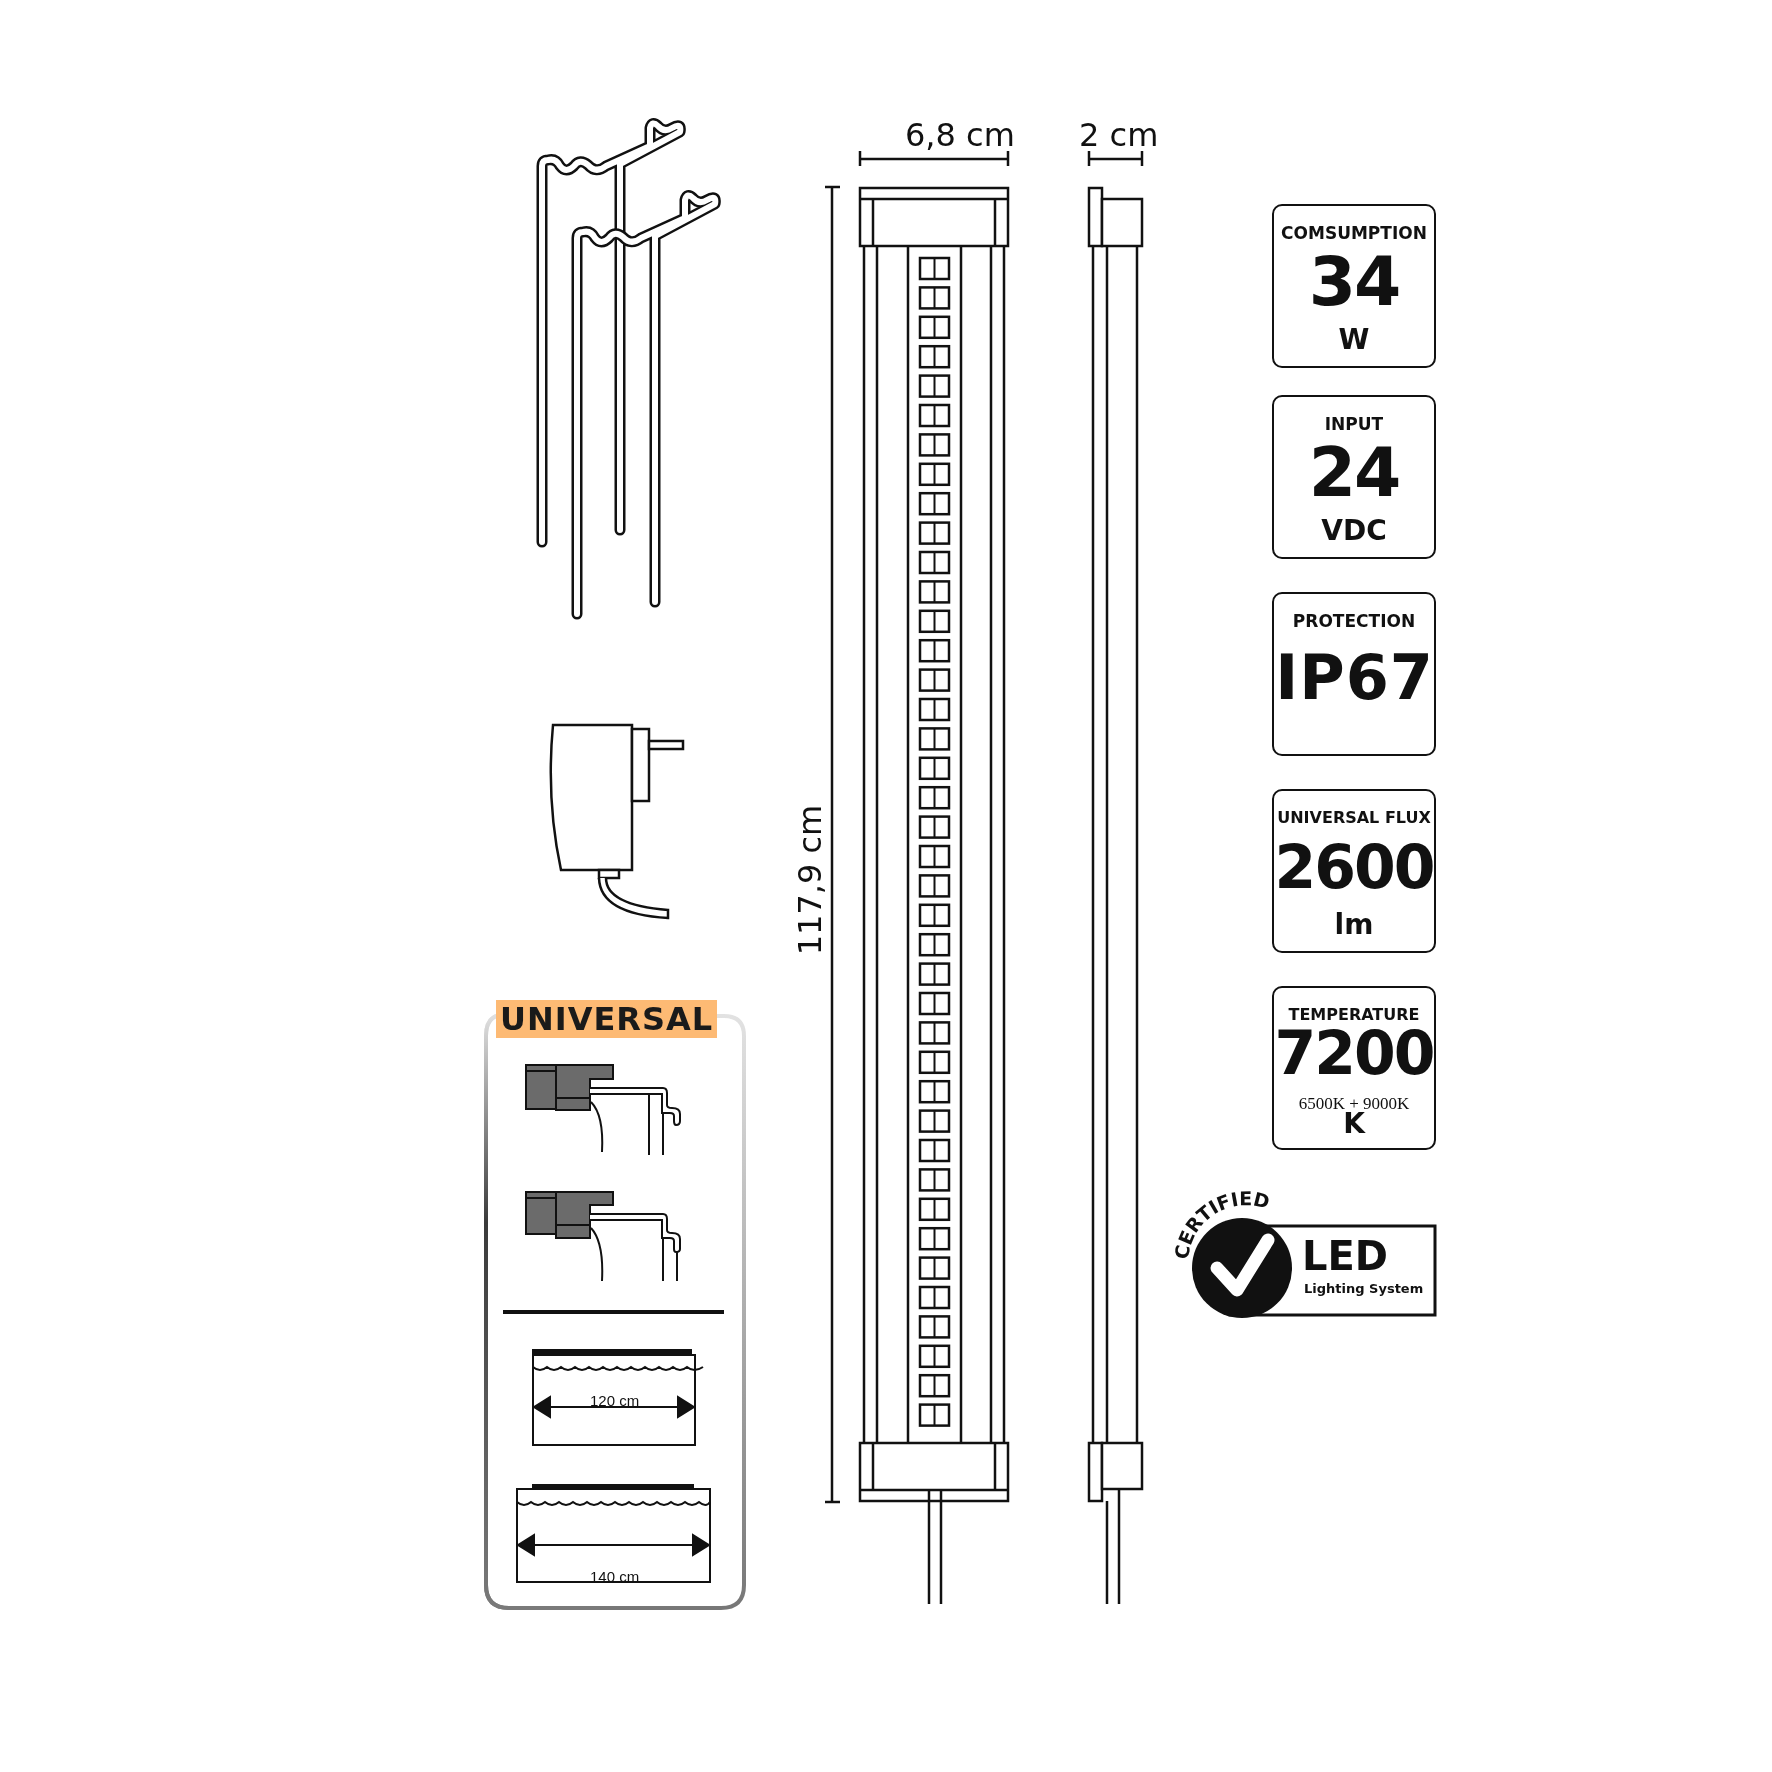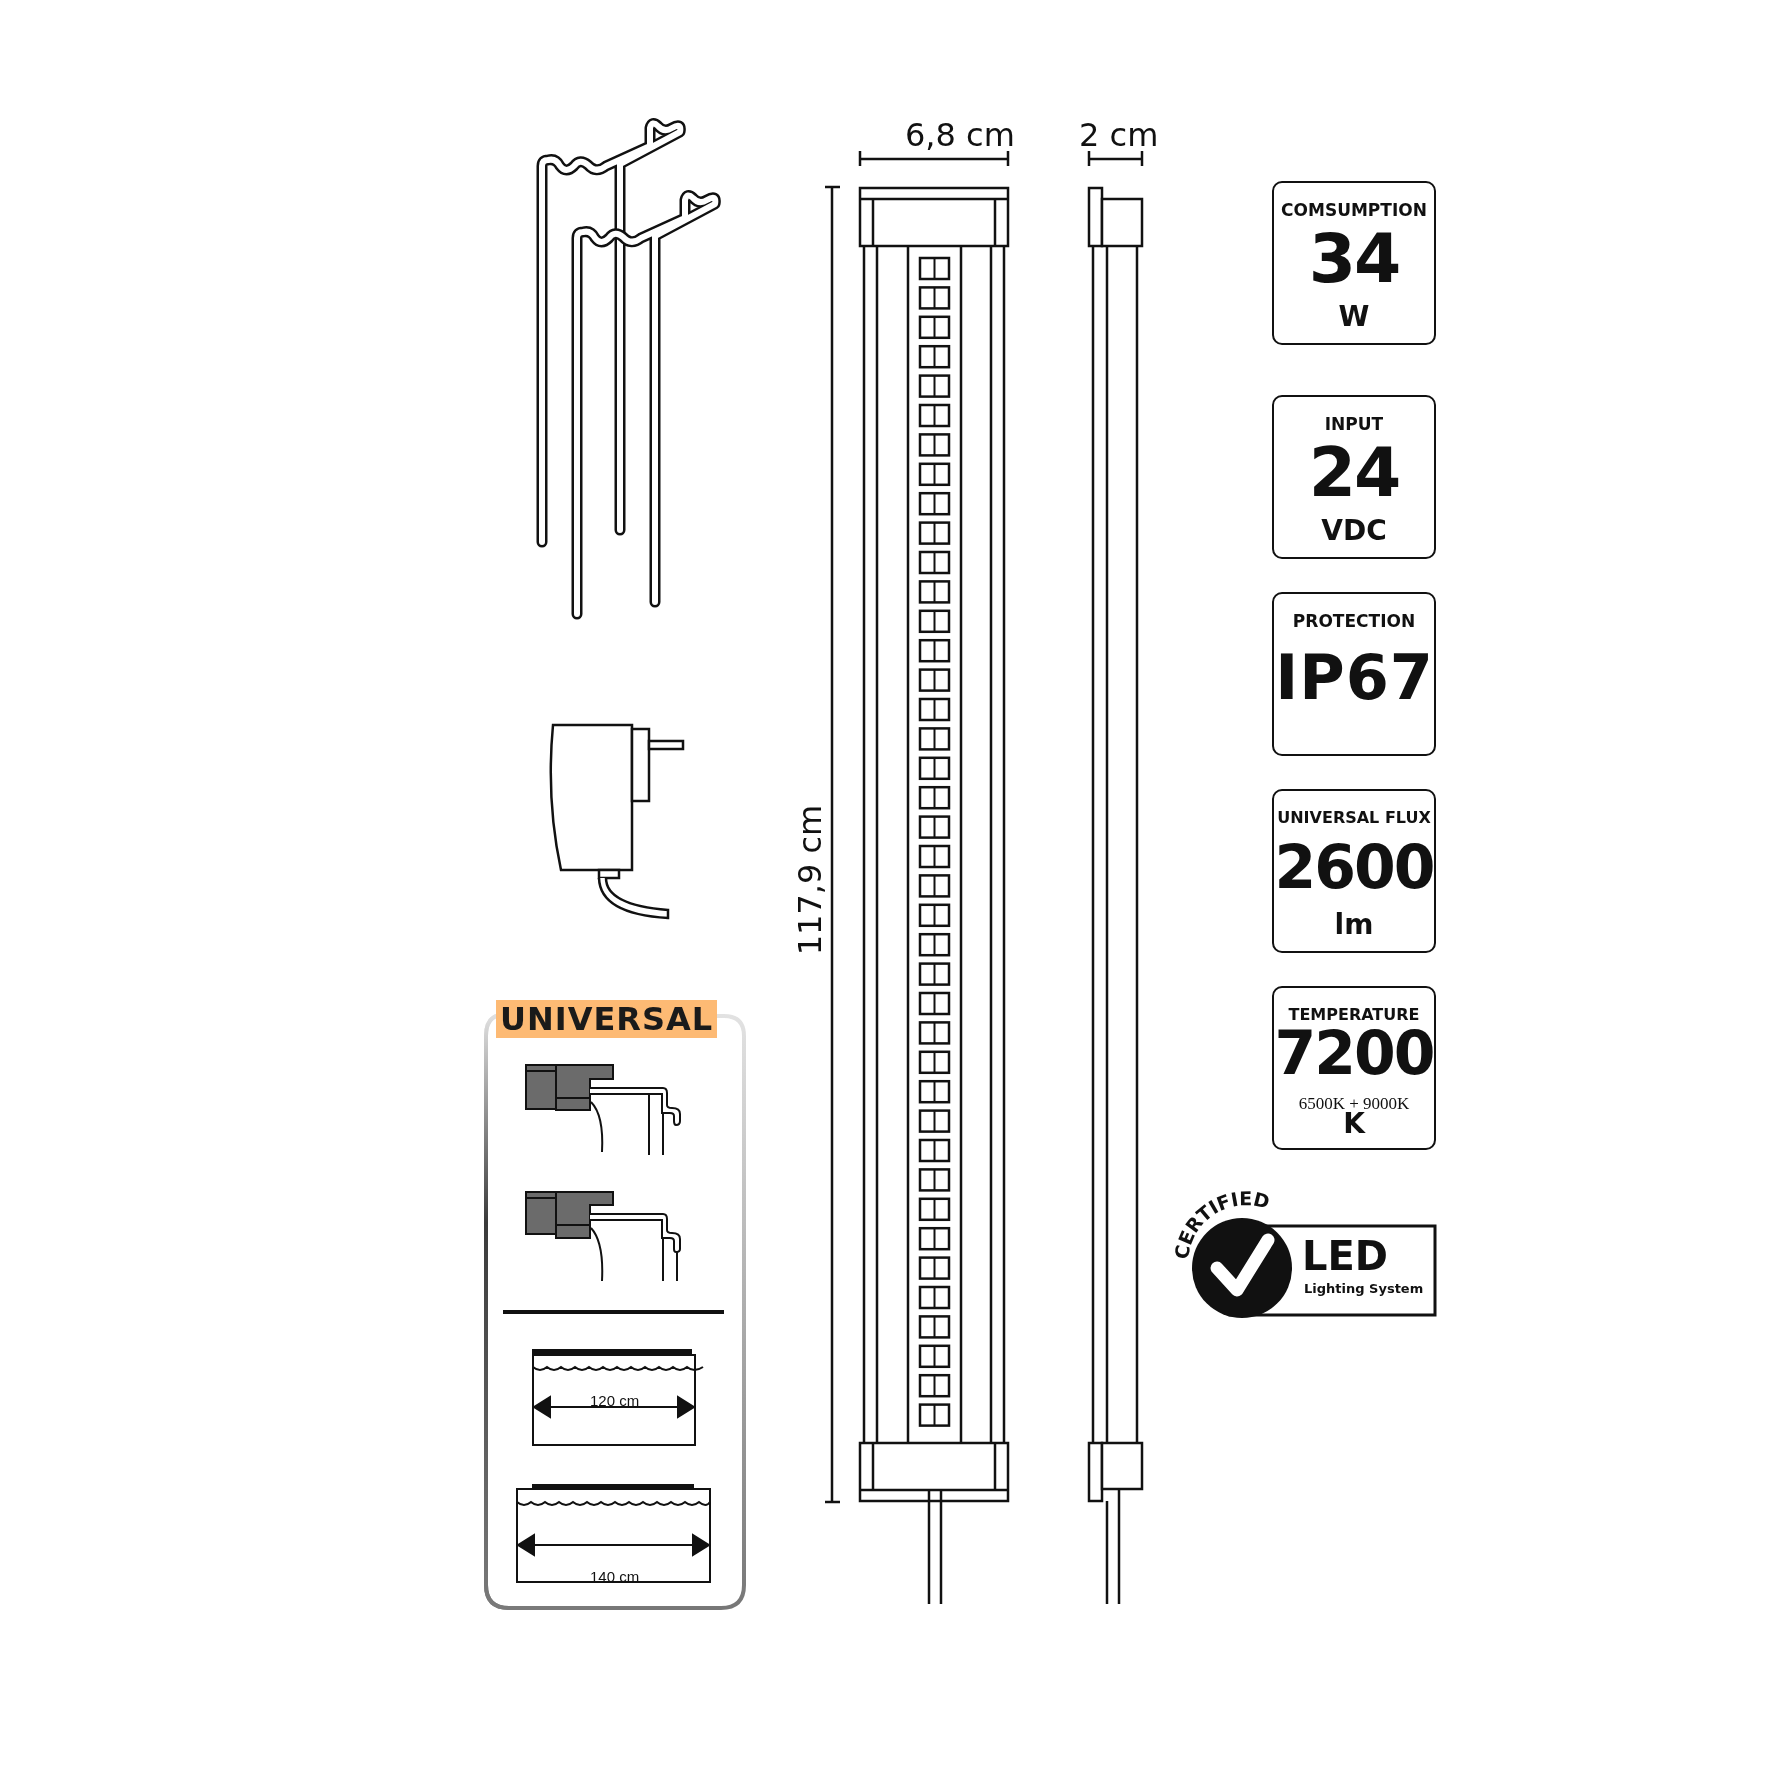--- a/index.html
+++ b/index.html
@@ -256,21 +256,21 @@
 </svg>
 
 <div class="abs dim-label" style="left:883px; top:116px;margin-left:22px;">6,8 cm</div>
 <div class="abs dim-label" style="left:1079px; top:116px;">2 cm</div>
 <div class="abs dim-label" style="left:810px; top:880px; transform: translate(-50%, -50%) rotate(-90deg); transform-origin: center; white-space:nowrap;">117,9 cm</div>
 
 <div class="abs universal-title" style="left:496px; top:1000px;">UNIVERSAL</div>
 <div class="abs tank-label" style="left:590px; top:1392px;">120 cm</div>
 <div class="abs tank-label" style="left:590px; top:1530px;margin-top:38px;">140 cm</div>
 
-<div class="spec-box" style="top:181px;">
+<div class="spec-box" style="top:204px;">
   <div class="spec-label">COMSUMPTION</div>
   <div class="spec-value">34</div>
   <div class="spec-unit">W</div>
 </div>
 <div class="spec-box" style="top:395px;">
   <div class="spec-label">INPUT</div>
   <div class="spec-value">24</div>
   <div class="spec-unit">VDC</div>
 </div>
 <div class="spec-box" style="top:592px;">

